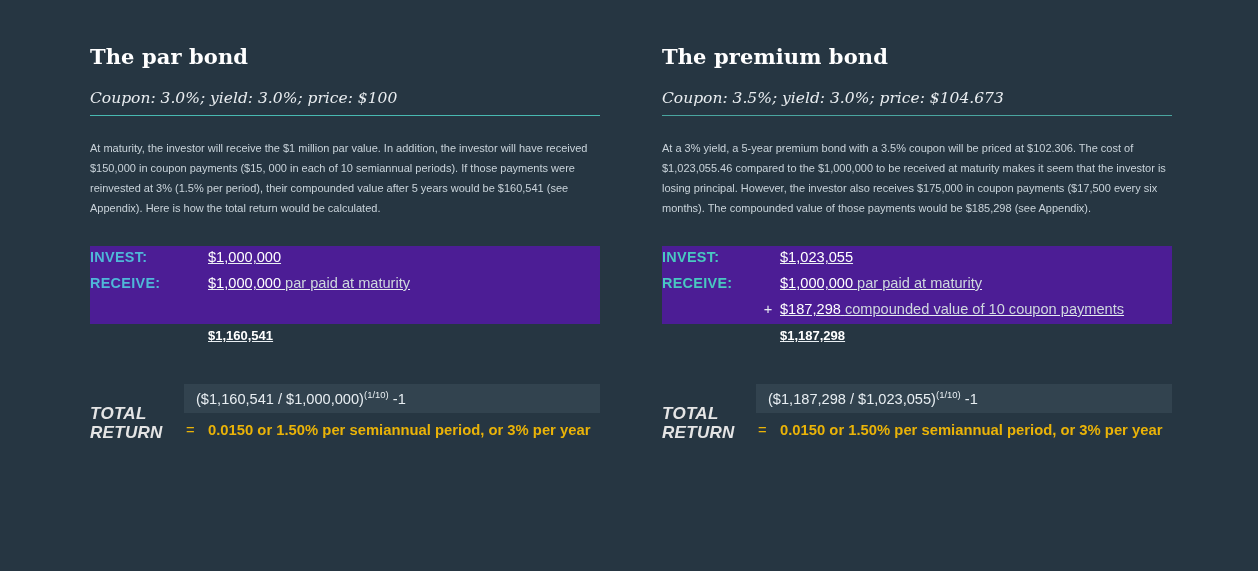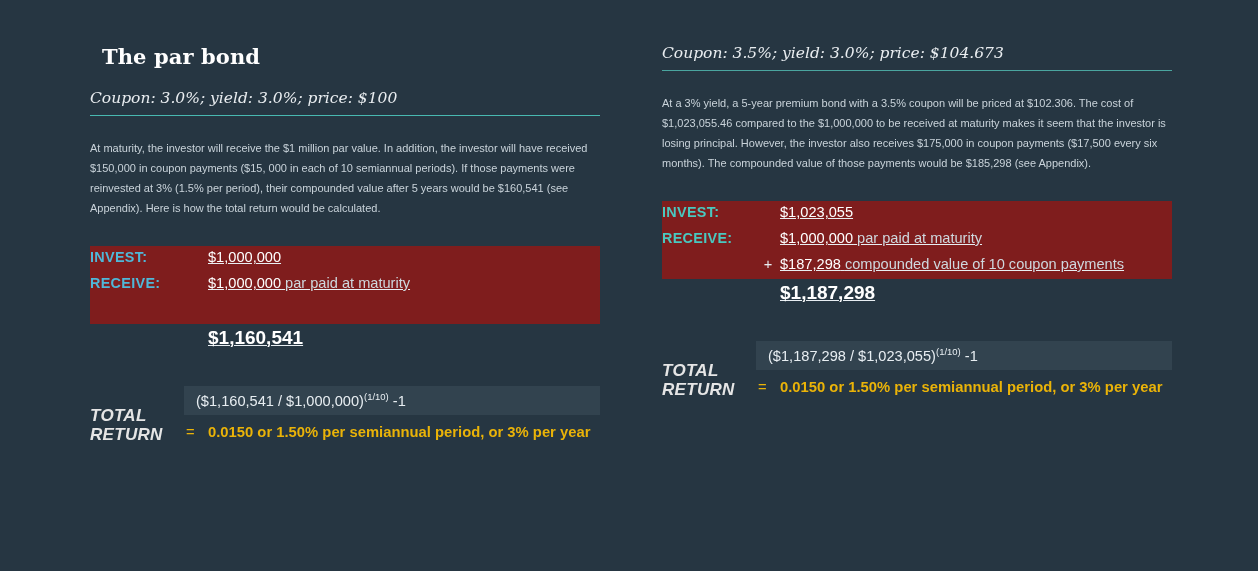--- a/index.html
+++ b/index.html
@@ -27,21 +27,21 @@
   }
   .col {
     width: 510px;
     flex: 0 0 510px;
   }
   .col-title {
     font-family: "DejaVu Serif", "Liberation Serif", serif;
     font-weight: bold;
     font-size: 21px;
     color: #ffffff;
-    margin: 0 0 20px 12px;
+    margin: 0 0 20px 0;
     letter-spacing: 0.1px;
   }
   .col-sub {
     font-family: "DejaVu Serif", "Liberation Serif", serif;
     font-style: italic;
     font-size: 15.5px;
     color: #e9edf0;
     margin: 0 0 8px 0;
   }
   .rule {
@@ -78,21 +78,21 @@
     color: #4fb7d8;
     font-size: 14.4px;
     font-weight: bold;
     letter-spacing: 0.3px;
     padding-top: 2px;
   }
   .lbl.teal {
     color: #49c8c0;
   }
   .shade {
-    background: #7f1d1d;
+    background: #4c1d95;
   }
   .cell {
     flex: 1 1 auto;
     padding: 3px 10px 3px 0;
     font-size: 14.6px;
     color: #e8eef2;
     text-decoration: underline;
   }
   .op {
     display: inline-block;
@@ -104,21 +104,21 @@
   .num {
     color: #ffffff;
     font-weight: normal;
   }
   .desc {
     color: #cfd8de;
   }
   .total-line {
     font-weight: bold;
     color: #ffffff;
-    font-size: 19px;
+    font-size: 13px;
   }
   .spacer-left {
     display: inline-block;
     width: 24px;
   }
   .sep-gap {
     height: 26px;
   }
 
   
@@ -209,20 +209,21 @@
           <div>RETURN</div>
         </div>
         <div class="tr-right">
           <div class="tr-formula"><span>($1,160,541 / $1,000,000)</span><sup>(1/10)</sup><span> -1</span></div>
           <div class="tr-result"><span class="eq">=</span><span>0.0150 or 1.50% per semiannual period, or 3% per year</span></div>
         </div>
       </div>
     </div>
 
     <div class="col">
+      <h1 class="col-title">The premium bond</h1>
       <div class="col-sub">Coupon: 3.5%; yield: 3.0%; price: $104.673</div>
       <div class="rule teal-dim"></div>
       <p class="body-text">At a 3% yield, a 5-year premium bond with a 3.5% coupon will be priced at $102.306. The cost of $1,023,055.46 compared to the $1,000,000 to be received at maturity makes it seem that the investor is losing principal. However, the investor also receives $175,000 in coupon payments ($17,500 every six months). The compounded value of those payments would be $185,298 (see Appendix).</p>
 
       <div class="calc-block">
         <div class="calc-row shade">
           <div class="lbl teal">INVEST:</div>
           <div class="cell">
             <span class="spacer-left"></span><span class="num">$1,023,055</span>
           </div>

